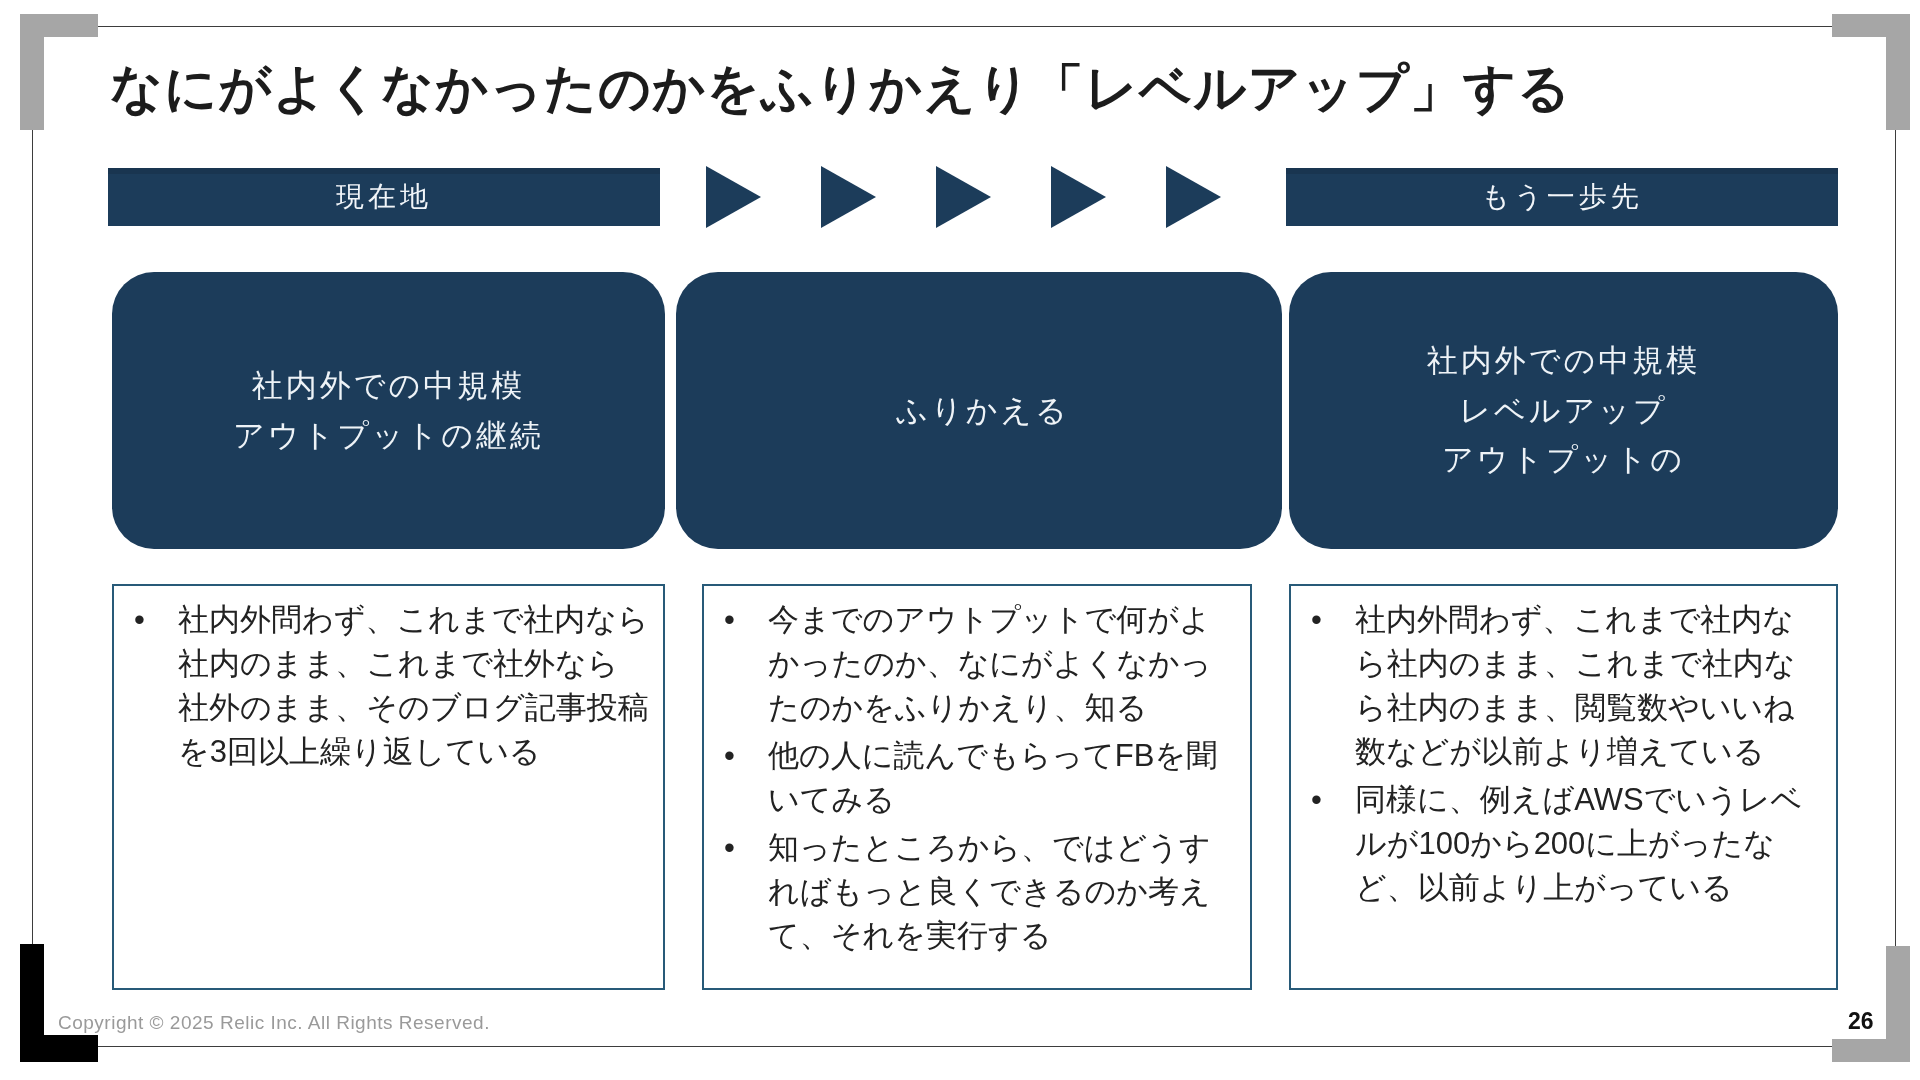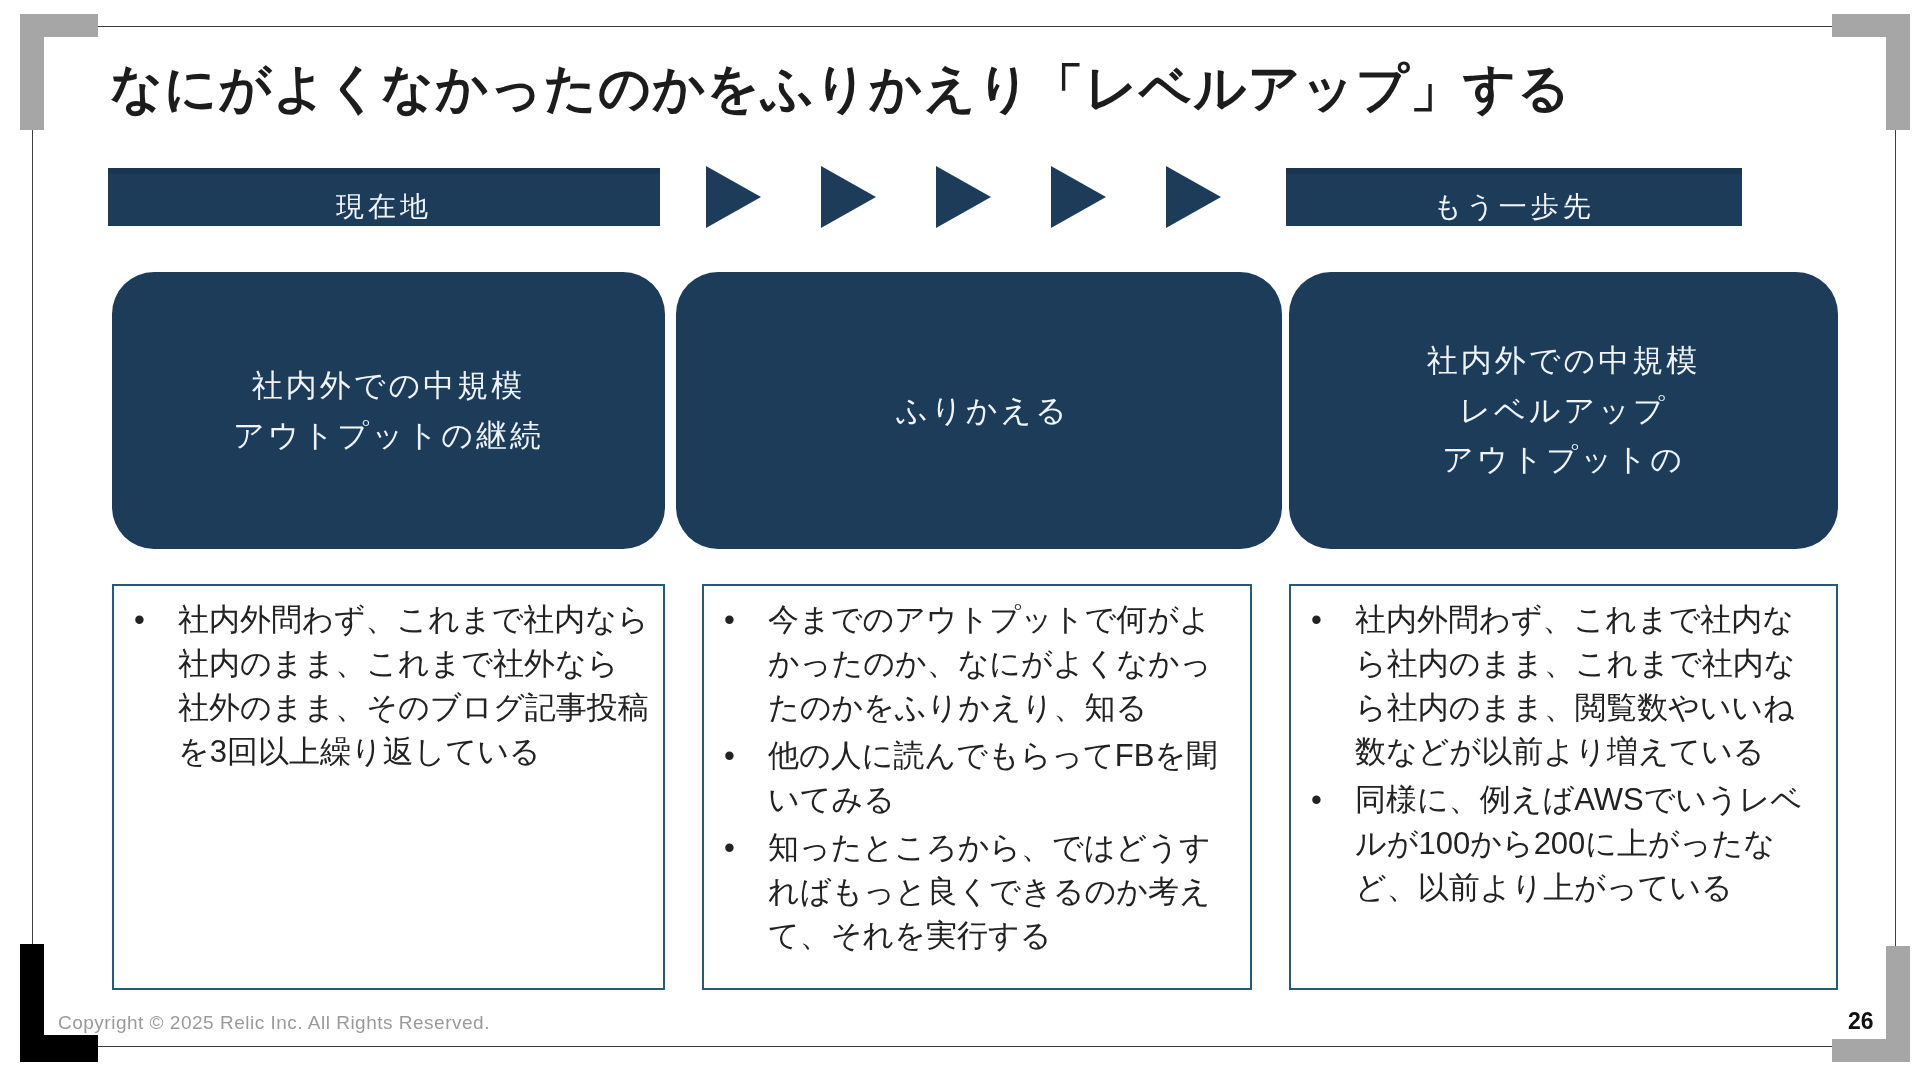--- a/index.html
+++ b/index.html
@@ -19,26 +19,26 @@
   .bracket.br{left:1832px;top:946px;width:78px;height:116px;border-right:24px solid #a6a6a6;border-bottom:23px solid #a6a6a6;}
   .bracket.bl{left:20px;top:944px;width:78px;height:118px;border-left:24px solid #000000;border-bottom:27px solid #000000;}
 
   .title{
     position:absolute;left:110px;top:54px;width:1700px;
     font-size:52px;font-weight:bold;color:#1c1c1c;letter-spacing:1px;white-space:nowrap;
   }
 
   .bar{
     position:absolute;top:168px;height:58px;background:#1c3c5a;
-    display:flex;align-items:flex-end;justify-content:center;
+    display:flex;align-items:center;justify-content:center;
     color:#f1f5f9;font-size:28px;letter-spacing:4px;
     box-shadow:inset 0 6px 0 rgba(0,0,0,0.10);
   }
   .bar-left{left:108px;width:552px;}
-  .bar-right{left:1286px;width:456px;}
+  .bar-right{left:1286px;width:552px;}
 
   .arrow{
     position:absolute;top:166px;width:0;height:0;
     border-top:31px solid transparent;border-bottom:31px solid transparent;
     border-left:55px solid #1c3c5a;
   }
   .a1{left:706px;} .a2{left:821px;} .a3{left:936px;} .a4{left:1051px;} .a5{left:1166px;}
 
   .stage{
     position:absolute;top:272px;height:277px;background:#1c3c5a;border-radius:42px;

